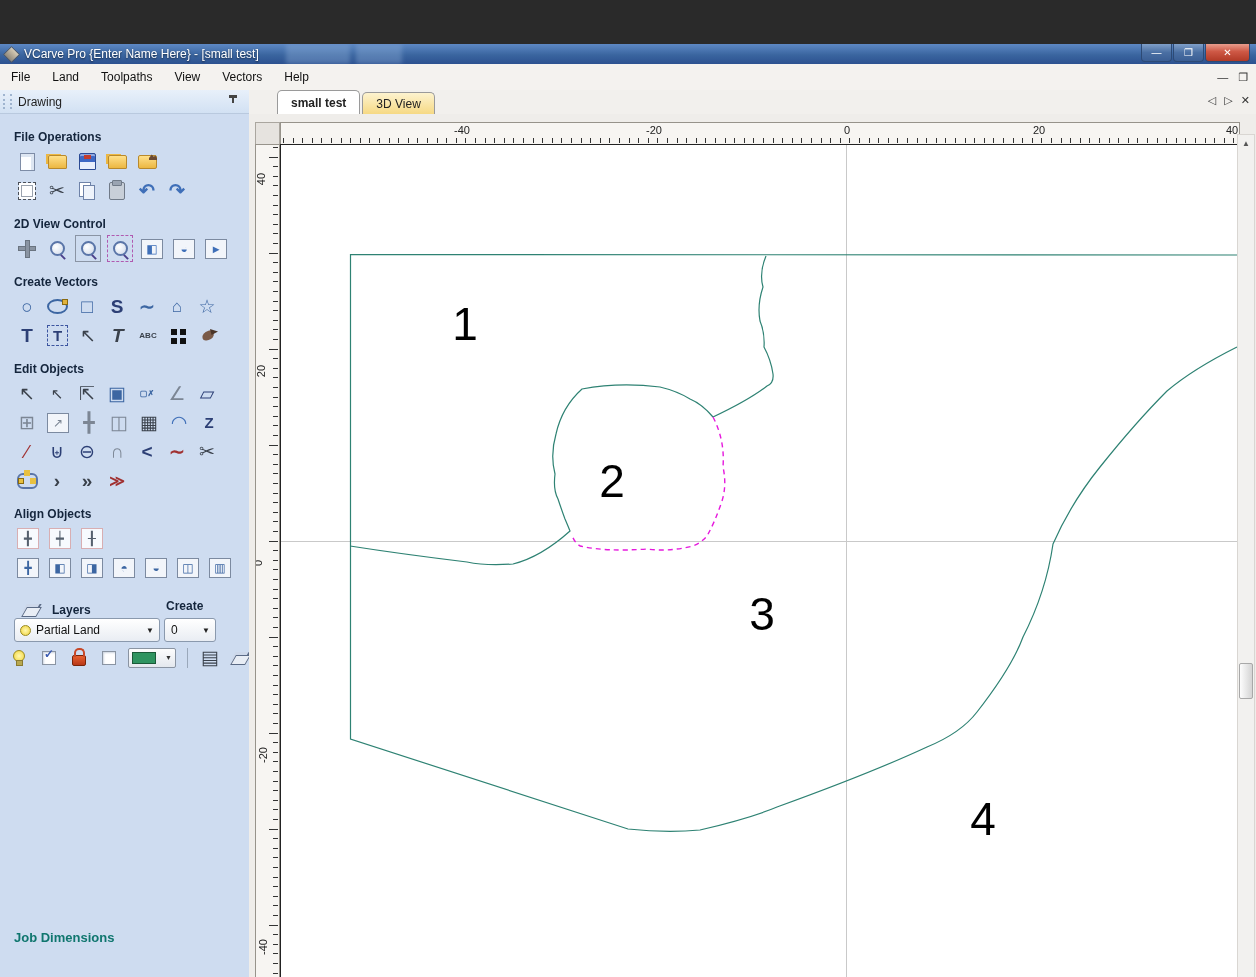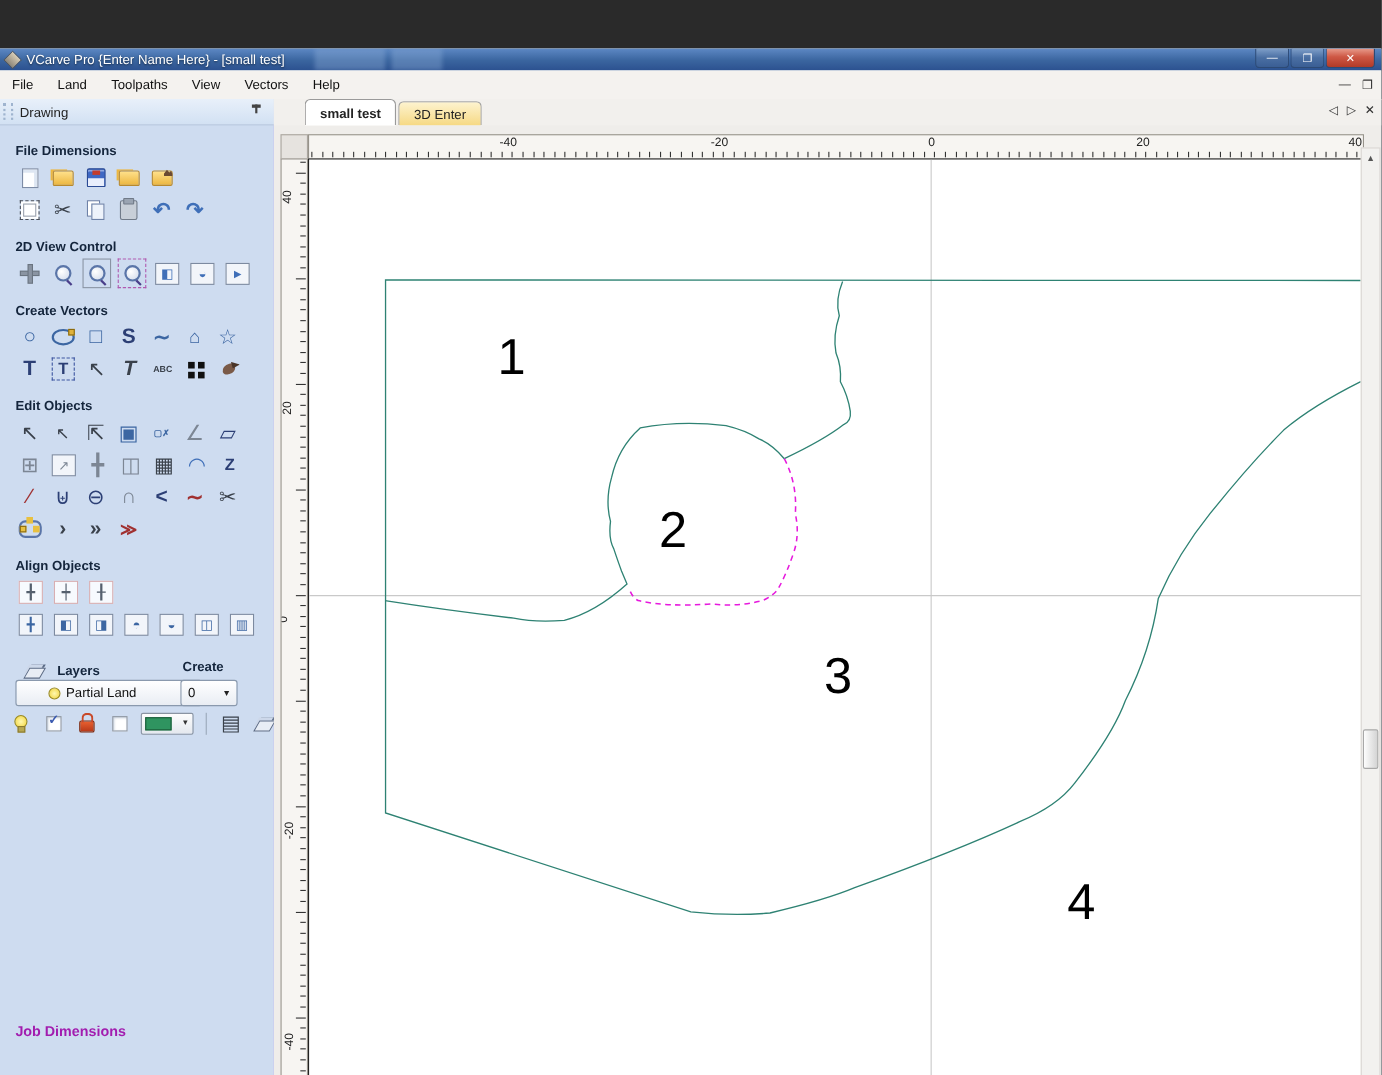--- a/index.html
+++ b/index.html
@@ -110,27 +110,27 @@
   .k-layers::before{content:"";width:13px;height:8px;background:#e8edf5;border:1px solid #5a6a85;
     transform:skewX(-30deg);box-shadow:-3px -4px 0 -1px #cdd8ea,-1px -4px 0 -1px #5a6a85;margin-top:4px;}
   .k-pent2{font-size:17px;color:#3c66a2;}
   
   .layers-block{margin:16px 0 0 0;position:relative;height:76px;}
   .layers-head{position:absolute;left:16px;top:0;display:flex;align-items:center;gap:6px;font-weight:bold;color:#14253c;}
   .sheet-head{position:absolute;left:166px;top:2px;font-weight:bold;color:#14253c;}
   .dd{position:absolute;top:21px;height:22px;border:1px solid #8a99ad;border-radius:3px;
      background:linear-gradient(#fff,#e9edf3);display:flex;align-items:center;font-size:12px;}
   .dd .arrow{margin-left:auto;padding:0 5px;font-size:8px;color:#222;}
-  .dd-layer{left:14px;width:144px;padding-left:24px;}
+  .dd-layer{left:14px;width:144px;}
   .dd-layer .mini-bulb{width:9px;height:9px;border-radius:50%;background:radial-gradient(#fff8b0,#f0d238);
      border:1px solid #9a8a20;margin:0 5px;}
   .dd-sheet{left:164px;width:44px;padding-left:6px;}
   .layer-controls{position:absolute;left:4px;top:48px;display:flex;align-items:center;}
   
-  .job{position:absolute;left:14px;top:840px;color:#a21caf;font-weight:bold;font-size:13px;}
+  .job{position:absolute;left:14px;top:840px;color:#0f766e;font-weight:bold;font-size:13px;}
   .job .line{margin:6px 0 0 10px;}
   
   .main{position:absolute;top:46px;left:249px;right:0;bottom:7px;background:#efedea;}
   .tabstrip{position:absolute;top:0;left:0;right:0;height:24px;background:#f2f0ed;text-align:center;}
   .tabs{position:absolute;left:28px;top:1px;display:flex;align-items:flex-end;height:23px;}
   .tab{height:21px;padding:0 13px;display:flex;align-items:center;font-size:12px;
      border:1px solid #9a9a9a;border-bottom:none;border-radius:5px 5px 0 0;margin-right:2px;
      background:linear-gradient(#fdf3cf,#f6d984);color:#222;cursor:default;}
   .tab.active{background:#fff;font-weight:bold;height:23px;}
   .tab-controls{position:absolute;right:6px;top:4px;display:flex;gap:8px;color:#333;font-size:11px;}
@@ -201,21 +201,21 @@
   </div>
 
   <div class="panel">
     <div class="panel-header">
       <div class="grip"></div>
       <div class="panel-title">Drawing</div>
       <div class="ic-pin"></div>
     </div>
     <div class="sections" id="sections">
         <div class="section">
-          <div class="sec-title first">File Dimensions</div>
+          <div class="sec-title first">File Operations</div>
           <div class="icon-row">
             <span class="ic k-page"></span>
             <span class="ic k-folder"></span>
             <span class="ic k-save"></span>
             <span class="ic k-folder"></span>
             <span class="ic k-folderimg"></span>
           </div>
           <div class="icon-row">
             <span class="ic k-dashbox"></span>
             <span class="ic c-dark big">✂</span>
@@ -342,21 +342,21 @@
 
     <div class="job">
       <div>Job Dimensions</div>
     </div>
   </div>
 
   <div class="main">
     <div class="tabstrip">
       <div class="tabs" id="tabs">
           <div class="tab active">small test</div>
-          <div class="tab">3D Enter</div>
+          <div class="tab">3D View</div>
         </div>
       <div class="tab-controls" id="tab-controls">
           <span class="tab-btn">◁</span>
           <span class="tab-btn">▷</span>
           <span class="tab-btn">✕</span>
         </div>
     </div>
 
     <div class="corner-box"></div>
     <div class="hruler" id="hruler">

